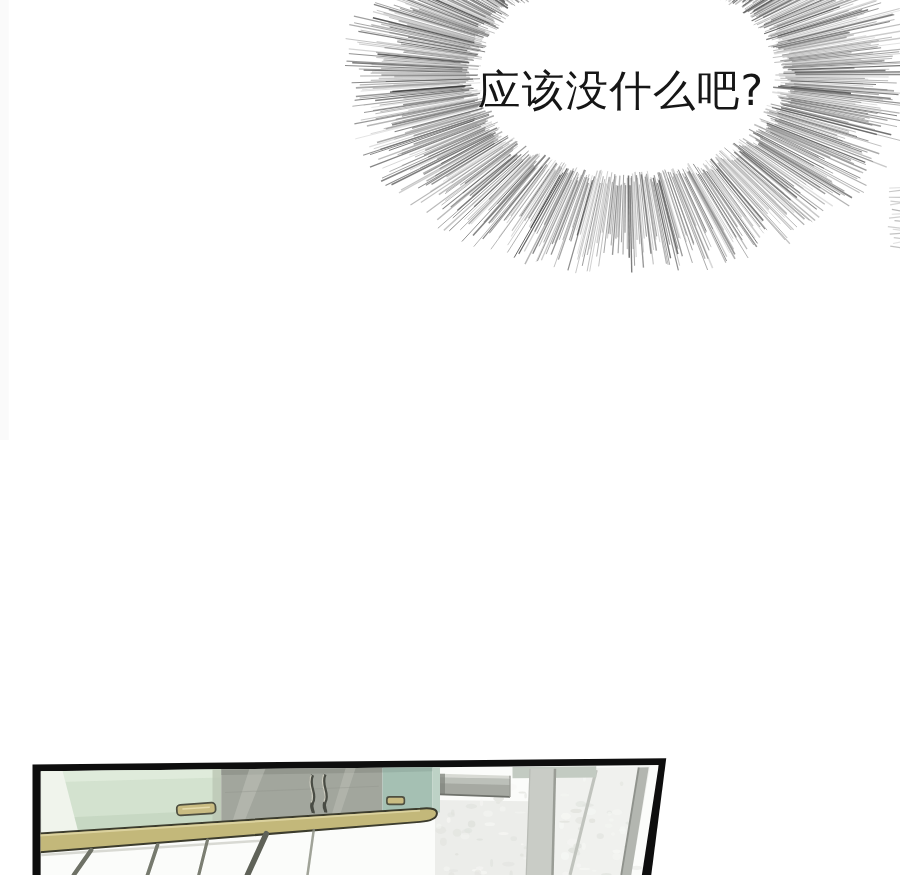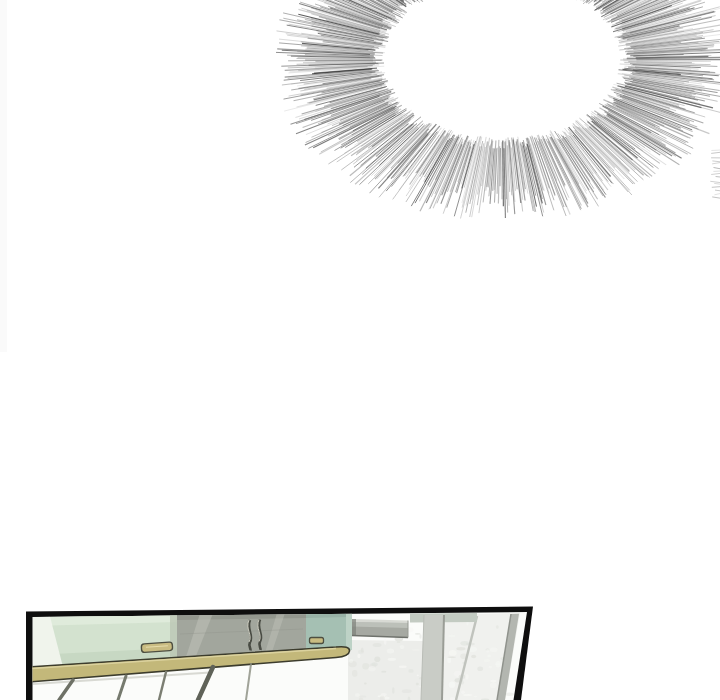--- a/index.html
+++ b/index.html
@@ -686,20 +686,21 @@
           <line x1="711.2" y1="174.5" x2="721" y2="173.3" stroke="rgb(174,174,174)" stroke-width="1" opacity="0.57"></line>
           <line x1="715.6" y1="176.5" x2="721" y2="177.1" stroke="rgb(142,142,142)" stroke-width="1" opacity="0.57"></line>
           <line x1="710.3" y1="181.3" x2="721" y2="182.7" stroke="rgb(152,152,152)" stroke-width="1" opacity="0.46"></line>
           <line x1="714.2" y1="183.4" x2="721" y2="184.3" stroke="rgb(147,147,147)" stroke-width="1" opacity="0.34"></line>
           <line x1="711.8" y1="187.3" x2="721" y2="186.6" stroke="rgb(152,152,152)" stroke-width="1" opacity="0.58"></line>
           <line x1="715.0" y1="190.1" x2="721" y2="190.9" stroke="rgb(164,164,164)" stroke-width="1" opacity="0.59"></line>
           <line x1="714.4" y1="194.8" x2="721" y2="193.4" stroke="rgb(151,151,151)" stroke-width="1" opacity="0.28"></line>
           <line x1="712.2" y1="196.9" x2="721" y2="198.3" stroke="rgb(124,124,124)" stroke-width="1" opacity="0.46"></line>
         </g>
     </svg>
+    <div class="bubble-text">应该没什么吧?</div>
   </div>
 
   <svg class="panel-svg" width="720" height="100" viewBox="0 600 720 100">
     <defs>
       <clipPath id="panelClip">
         <path d="M32.5,617 L527,612 L513.5,700 L32.5,700 Z"></path>
       </clipPath>
     </defs>
 
     <path d="M26,611.5 L533,606.5 L521,700 L26,700 Z" fill="#0e0e0e"></path>

